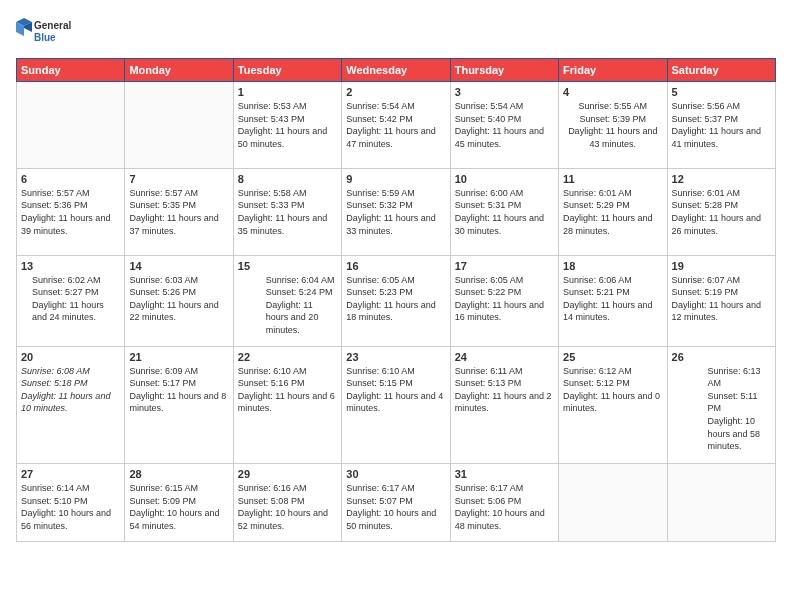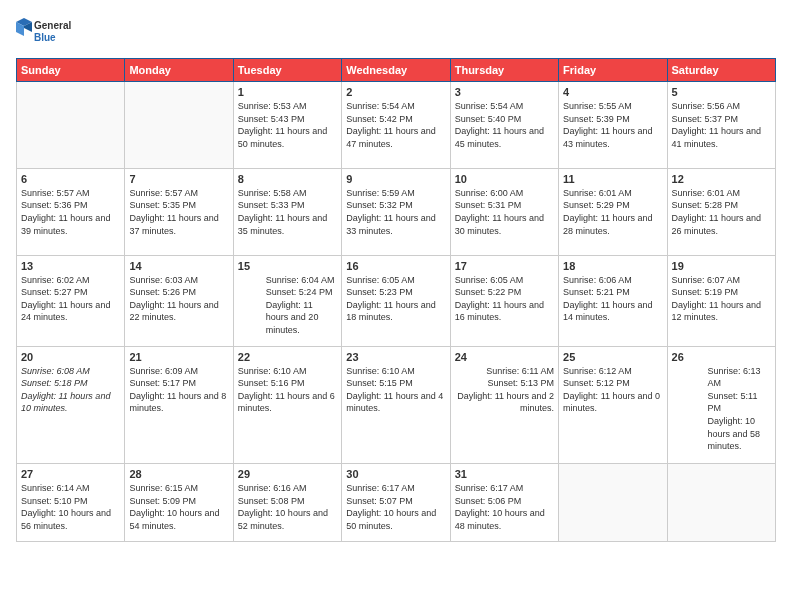--- a/index.html
+++ b/index.html
@@ -133,21 +133,21 @@
 Daylight: 11 hours and 47 minutes.</div>
           </td>
           <td>
             <span class="day-number">3</span>
             <div class="day-info" style="white-space: pre-line;">Sunrise: 5:54 AM
 Sunset: 5:40 PM
 Daylight: 11 hours and 45 minutes.</div>
           </td>
           <td>
             <span class="day-number">4</span>
-            <div class="day-info" style="white-space: pre-line;">Sunrise: 5:55 AM
+            <div class="day-info" style="white-space: pre-line; text-align: center;">Sunrise: 5:55 AM
 Sunset: 5:39 PM
 Daylight: 11 hours and 43 minutes.</div>
           </td>
           <td>
             <span class="day-number">5</span>
             <div class="day-info" style="white-space: pre-line;">Sunrise: 5:56 AM
 Sunset: 5:37 PM
 Daylight: 11 hours and 41 minutes.</div>
           </td>
         </tr>
@@ -191,21 +191,21 @@
           <td>
             <span class="day-number">12</span>
             <div class="day-info" style="white-space: pre-line;">Sunrise: 6:01 AM
 Sunset: 5:28 PM
 Daylight: 11 hours and 26 minutes.</div>
           </td>
         </tr>
         <tr>
           <td>
             <span class="day-number">13</span>
-            <div class="day-info" style="white-space: pre-line;">Sunrise: 6:02 AM
+            <div class="day-info" style="white-space: pre-line; margin-left: 11px;">Sunrise: 6:02 AM
 Sunset: 5:27 PM
 Daylight: 11 hours and 24 minutes.</div>
           </td>
           <td>
             <span class="day-number">14</span>
             <div class="day-info" style="white-space: pre-line;">Sunrise: 6:03 AM
 Sunset: 5:26 PM
 Daylight: 11 hours and 22 minutes.</div>
           </td>
           <td>
@@ -259,21 +259,21 @@
 Daylight: 11 hours and 6 minutes.</div>
           </td>
           <td>
             <span class="day-number">23</span>
             <div class="day-info" style="white-space: pre-line;">Sunrise: 6:10 AM
 Sunset: 5:15 PM
 Daylight: 11 hours and 4 minutes.</div>
           </td>
           <td>
             <span class="day-number">24</span>
-            <div class="day-info" style="white-space: pre-line; text-align: right;">Sunrise: 6:11 AM
+            <div class="day-info" style="white-space: pre-line;">Sunrise: 6:11 AM
 Sunset: 5:13 PM
 Daylight: 11 hours and 2 minutes.</div>
           </td>
           <td>
             <span class="day-number">25</span>
             <div class="day-info" style="white-space: pre-line;">Sunrise: 6:12 AM
 Sunset: 5:12 PM
 Daylight: 11 hours and 0 minutes.</div>
           </td>
           <td>

